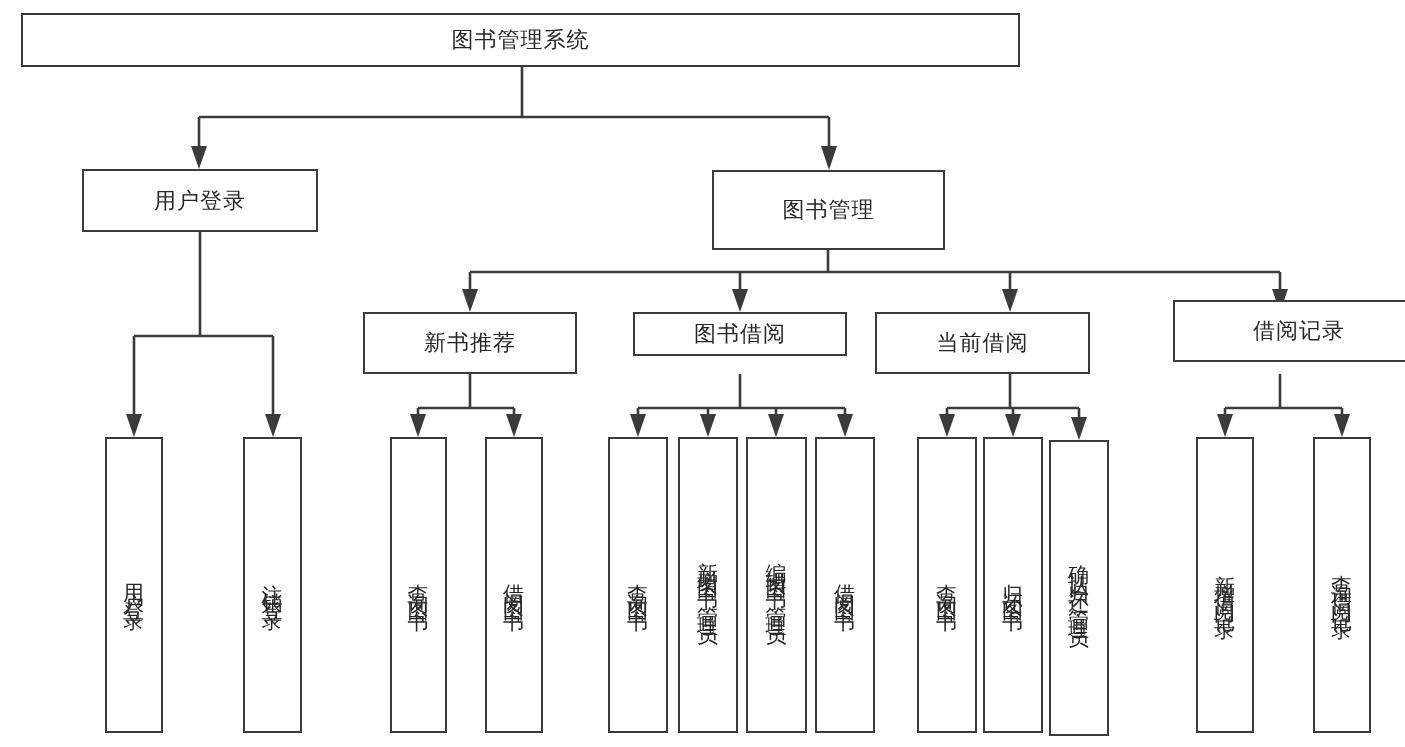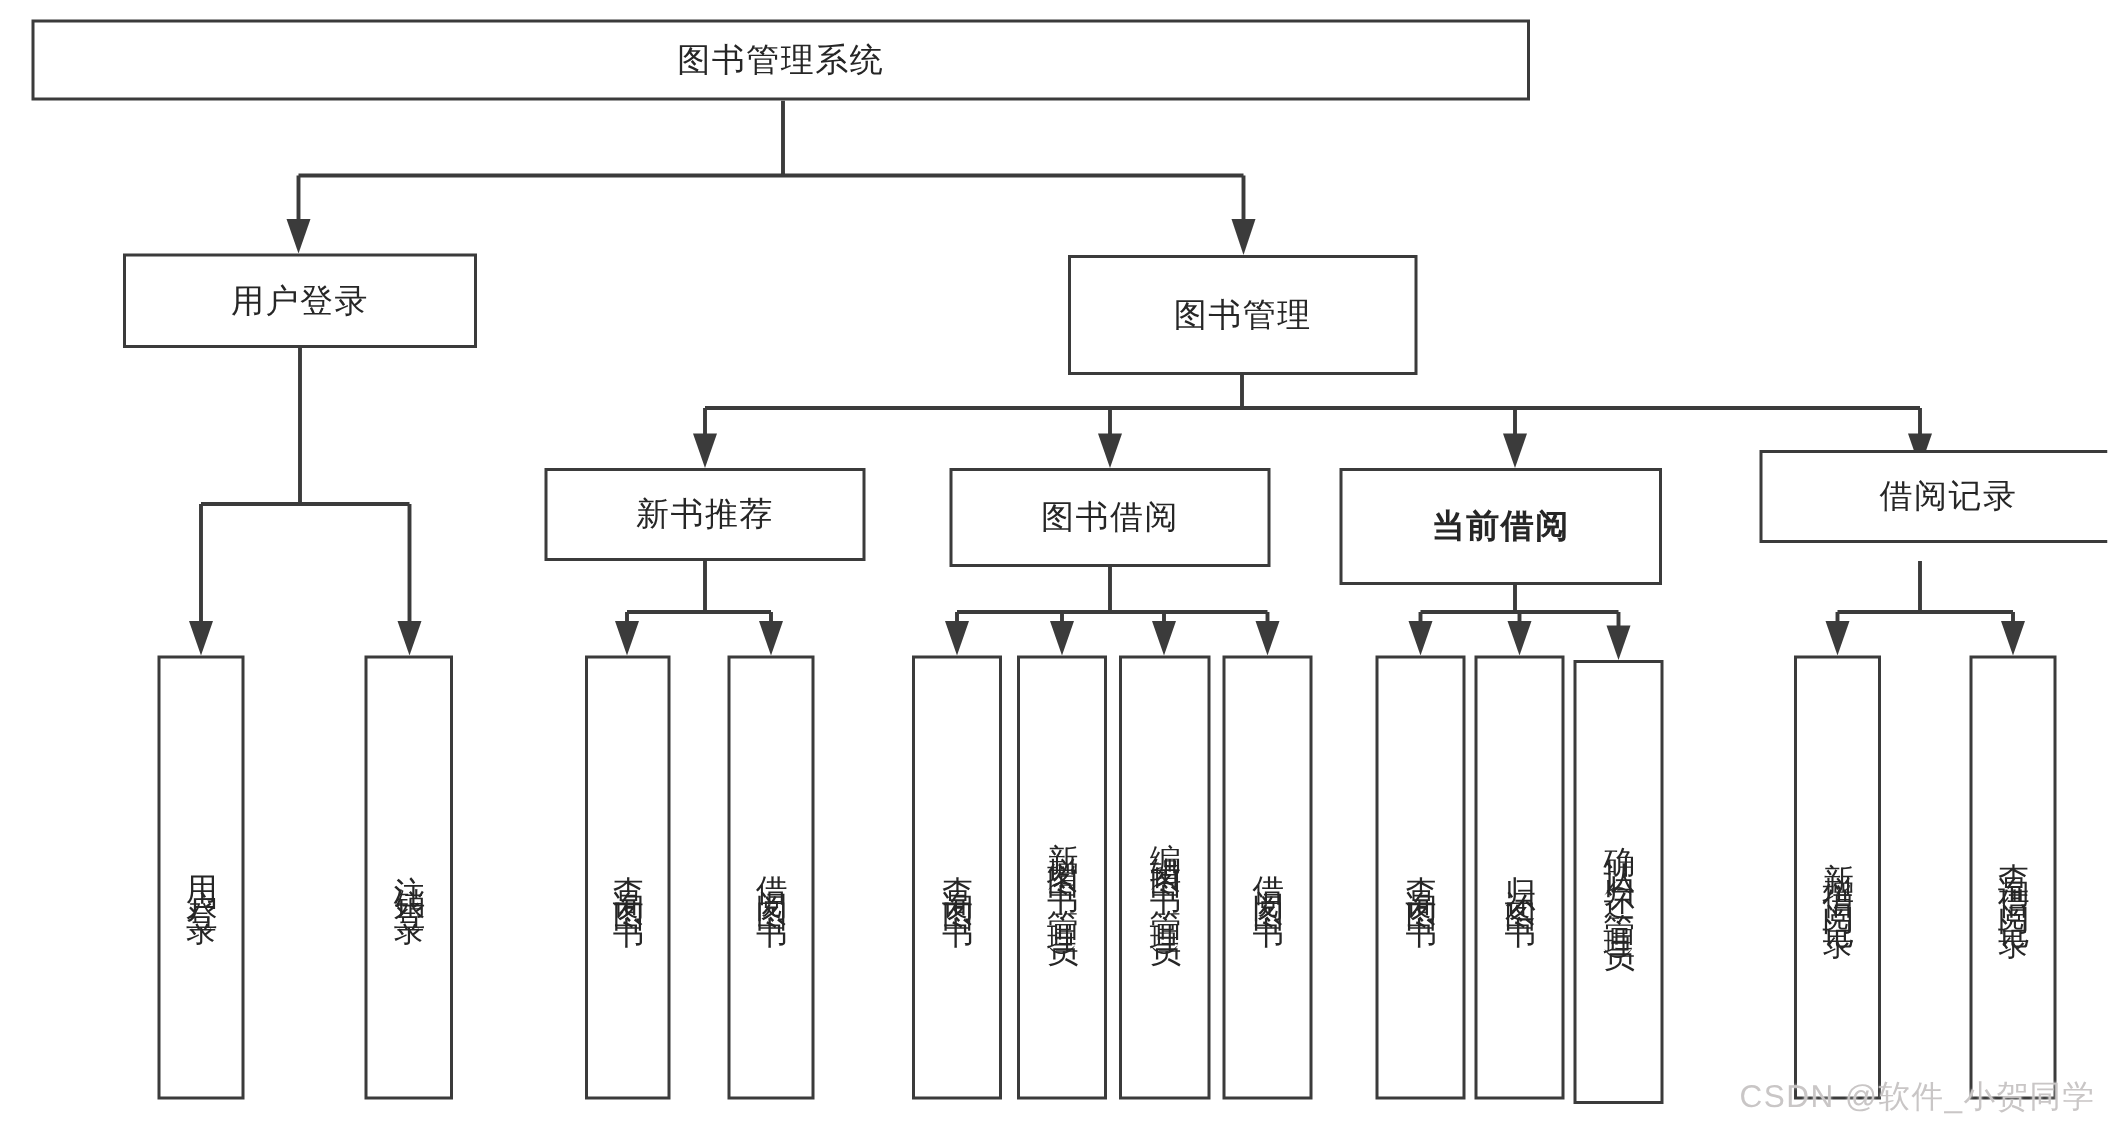--- a/index.html
+++ b/index.html
@@ -122,22 +122,22 @@
       <polygon points="1334,414 1350,414 1342,437"></polygon>
     </g>
   </svg>
 
   <div class="box" style="left:21px;top:13px;width:999px;height:54px;">图书管理系统</div>
 
   <div class="box" style="left:82px;top:169px;width:236px;height:63px;">用户登录</div>
   <div class="box" style="left:712px;top:170px;width:233px;height:80px;">图书管理</div>
 
   <div class="box" style="left:363px;top:312px;width:214px;height:62px;">新书推荐</div>
-  <div class="box" style="left:633px;top:312px;width:214px;height:66px;">图书借阅</div>
-  <div class="box" style="left:893px;top:312px;width:215px;height:78px;font-weight:bold;">当前借阅</div>
+  <div class="box" style="left:633px;top:312px;width:214px;height:44px;">图书借阅</div>
+  <div class="box" style="left:875px;top:312px;width:215px;height:62px;">当前借阅</div>
   <div class="box" style="left:1173px;top:300px;width:252px;height:62px;">借阅记录</div>
 
   <div class="box leaf" style="left:105px;top:437px;width:58px;height:296px;">
     <span class="vtext">用户登录</span>
   </div>
   <div class="box leaf" style="left:243px;top:437px;width:59px;height:296px;">
     <span class="vtext">注销登录</span>
   </div>
 
   <div class="box leaf" style="left:390px;top:437px;width:57px;height:296px;">
@@ -170,15 +170,14 @@
     <span class="vtext">确认归还（管理员）</span>
   </div>
 
   <div class="box leaf" style="left:1196px;top:437px;width:58px;height:296px;">
     <span class="vtext">新增借阅记录</span>
   </div>
   <div class="box leaf" style="left:1313px;top:437px;width:58px;height:296px;">
     <span class="vtext">查询借阅记录</span>
   </div>
 
-  <div class="watermark">CSDN @软件_小贺同学</div>
 
 </div>
 
 </body></html>

